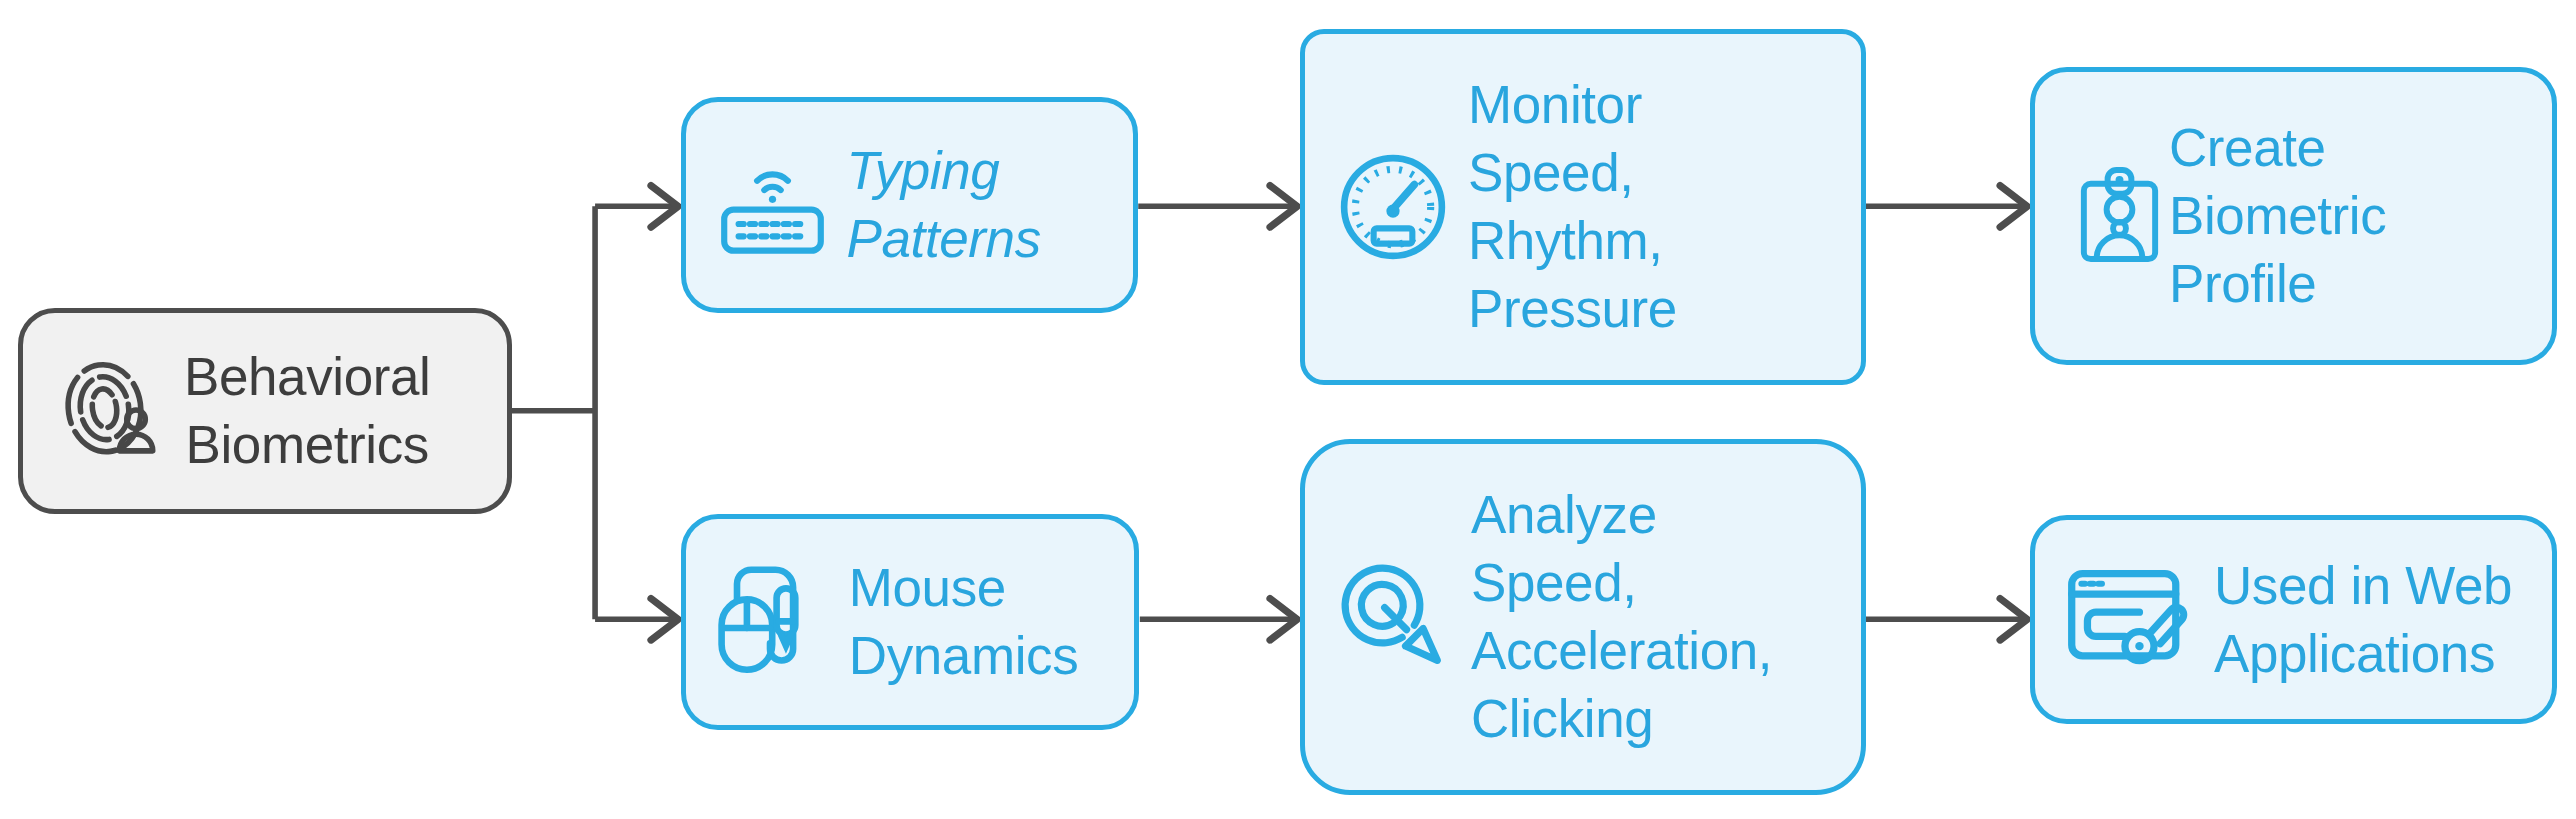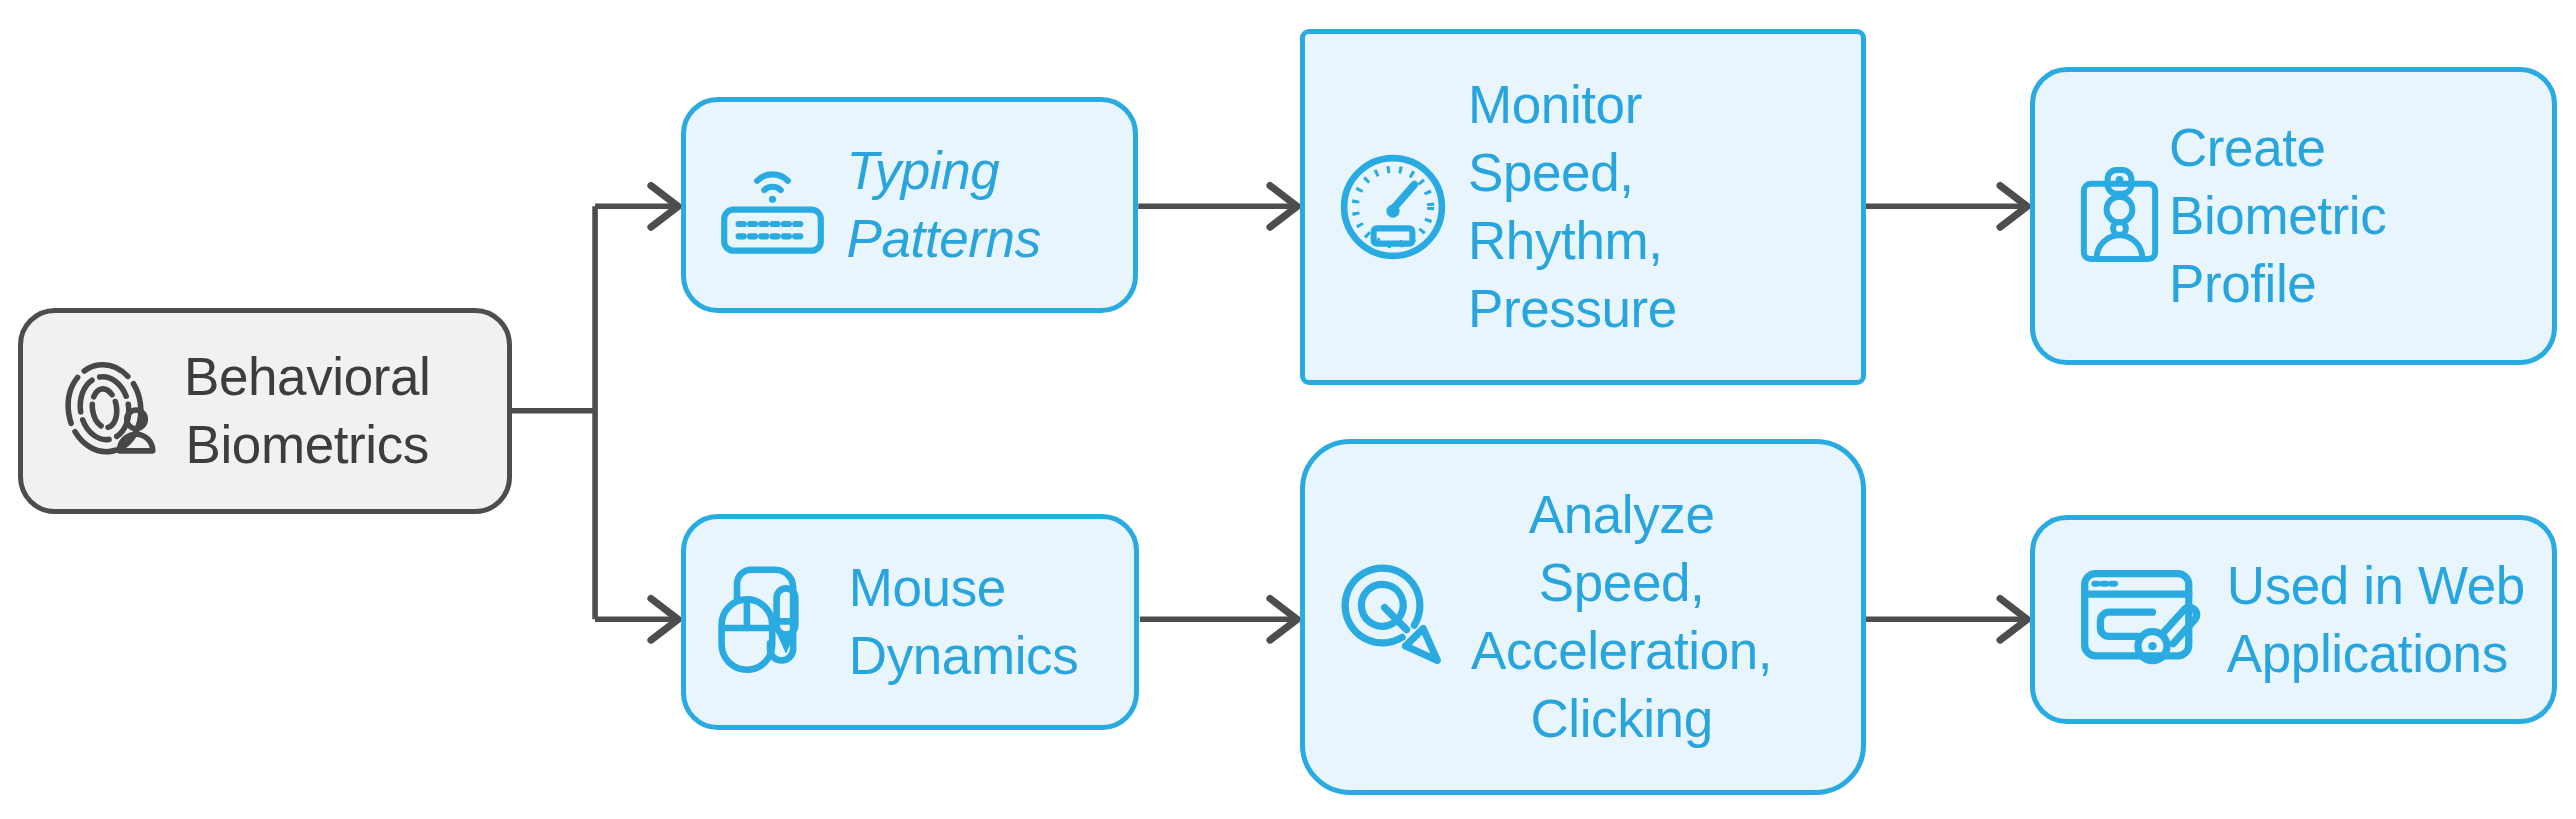--- a/index.html
+++ b/index.html
@@ -36,33 +36,33 @@
   .n-root{
     left:17.6px;top:308px;width:494px;height:206px;
     border-color:#4d4d4d;background:#f1f1f1;color:#3d3d3d;
     padding:0 19px 0 37px;gap:22.4px;text-align:center;
   }
   .n-root .icon{width:102px;height:110px;}
 
   .n-typing{left:681px;top:97px;width:457px;height:216px;padding:0 14.4px 0 30px;gap:17.6px;font-style:italic;}
   .n-typing .icon{width:113px;height:105px;}
 
-  .n-monitor{left:1300px;top:29px;width:566px;height:356px;border-radius:9px;padding:0 14.4px 0 32px;gap:19px;}
+  .n-monitor{left:1300px;top:29px;width:566px;height:356px;border-radius:24px;padding:0 14.4px 0 32px;gap:19px;}
   .n-monitor .icon{width:112px;height:112px;}
 
   .n-create{left:2030px;top:67px;width:527px;height:298px;padding:0 14.4px 0 35px;}
   .n-create .icon{width:99px;height:115px;}
 
   .n-mouse{left:681px;top:514px;width:458px;height:216px;padding:0 8px 0 29px;gap:12.8px;}
   .n-mouse .icon{width:121px;height:129px;}
 
-  .n-analyze{left:1300px;top:439px;width:566px;height:356px;border-radius:50px;padding:0 14.4px 0 29px;gap:16px;text-align:center;}
+  .n-analyze{left:1300px;top:439px;width:566px;height:356px;border-radius:50px;padding:0 14.4px 0 29px;gap:16px;}
   .n-analyze .icon{width:121px;height:121px;}
 
-  .n-webapps{left:2030px;top:515px;width:527px;height:209px;padding:0 14.4px 0 29px;gap:16px;justify-content:center;}
+  .n-webapps{left:2030px;top:515px;width:527px;height:209px;padding:0 14.4px 0 29px;gap:16px;}
   .n-webapps .icon{width:134px;height:121px;}
 </style>
 </head>
 <body>
 
 <div class="canvas">
 
   <svg class="connectors" viewBox="0 0 3225 1026" aria-hidden="true">
     <g stroke="#4d4d4d" fill="none">
       <path stroke-width="7" d="M640 514 H745

